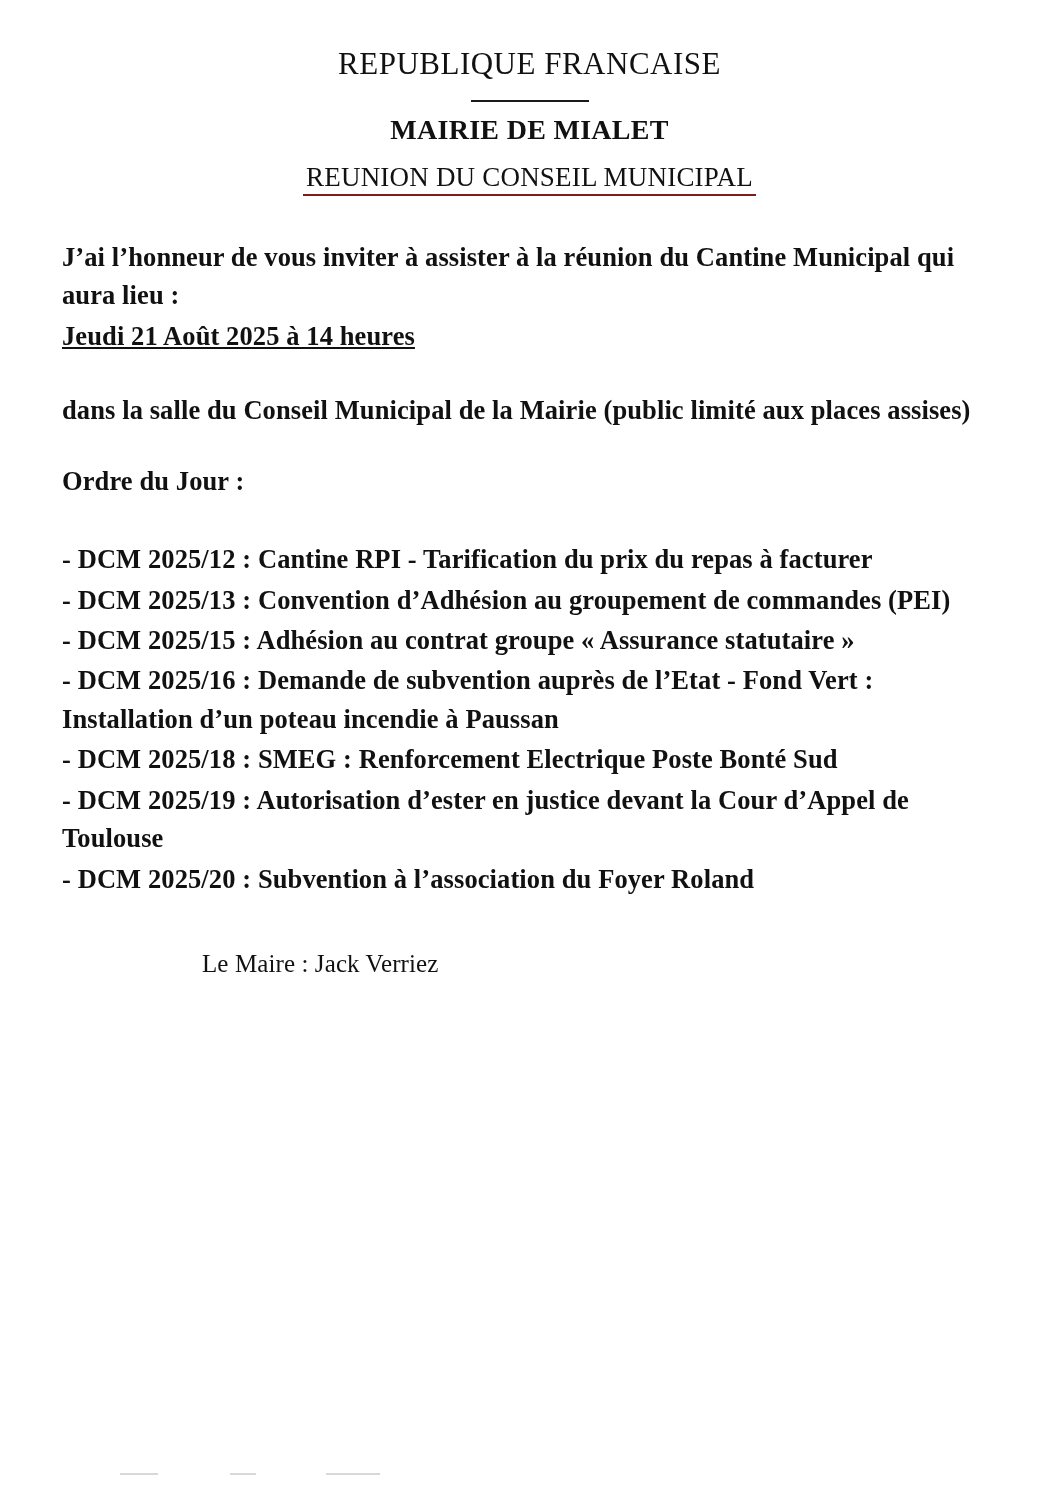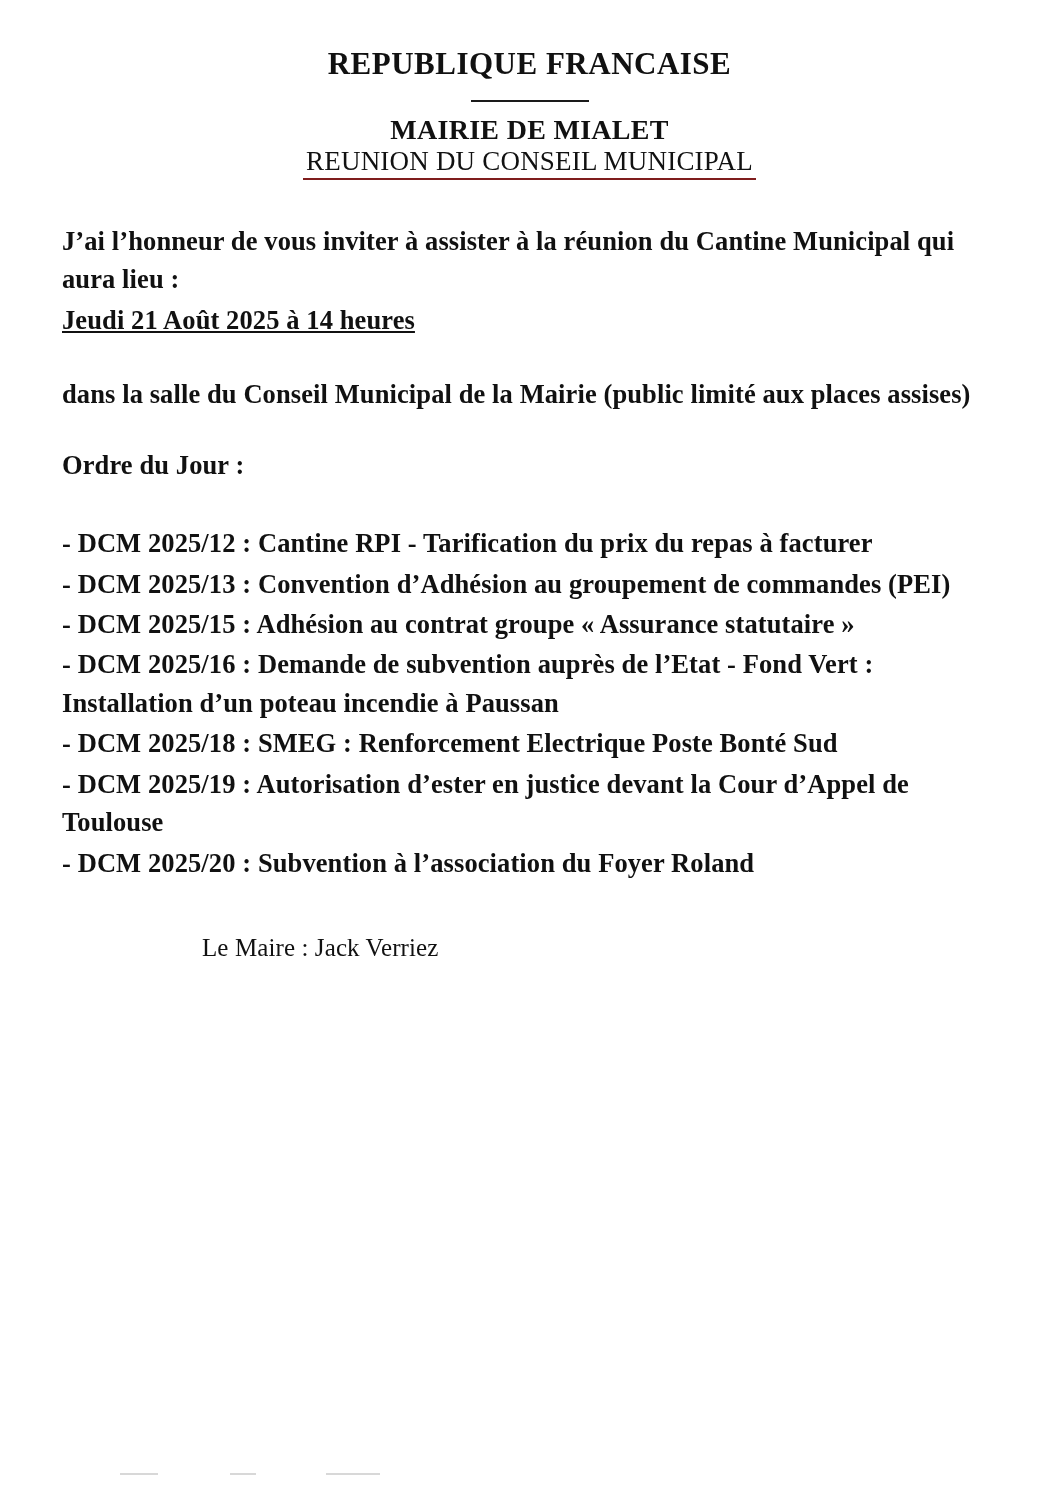--- a/index.html
+++ b/index.html
@@ -21,42 +21,42 @@
     height: 1498px;
     box-sizing: border-box;
     padding: 30px 62px 0 62px;
   }
 
   
   .header {
     text-align: center;
   }
   .republic {
-    font-weight: bold;
+    font-weight: normal;
     font-size: 31px;
     letter-spacing: 0.5px;
     margin-top: 16px;
     margin-bottom: 6px;
   }
   .rule-wrap {
     height: 26px;
     display: flex;
     align-items: center;
     justify-content: center;
   }
   .rule {
     width: 118px;
     height: 2px;
     background: #1a1a1a;
   }
   .mairie {
     font-weight: bold;
     font-size: 28px;
     letter-spacing: 0.3px;
-    margin-bottom: 0;
+    margin-bottom: 16px;
   }
   .reunion {
     font-size: 27px;
     letter-spacing: 0.2px;
     border-bottom: 2px solid #7f1d1d;
     display: inline-block;
     padding: 0 3px 1px 3px;
     line-height: 1.15;
   }
 

